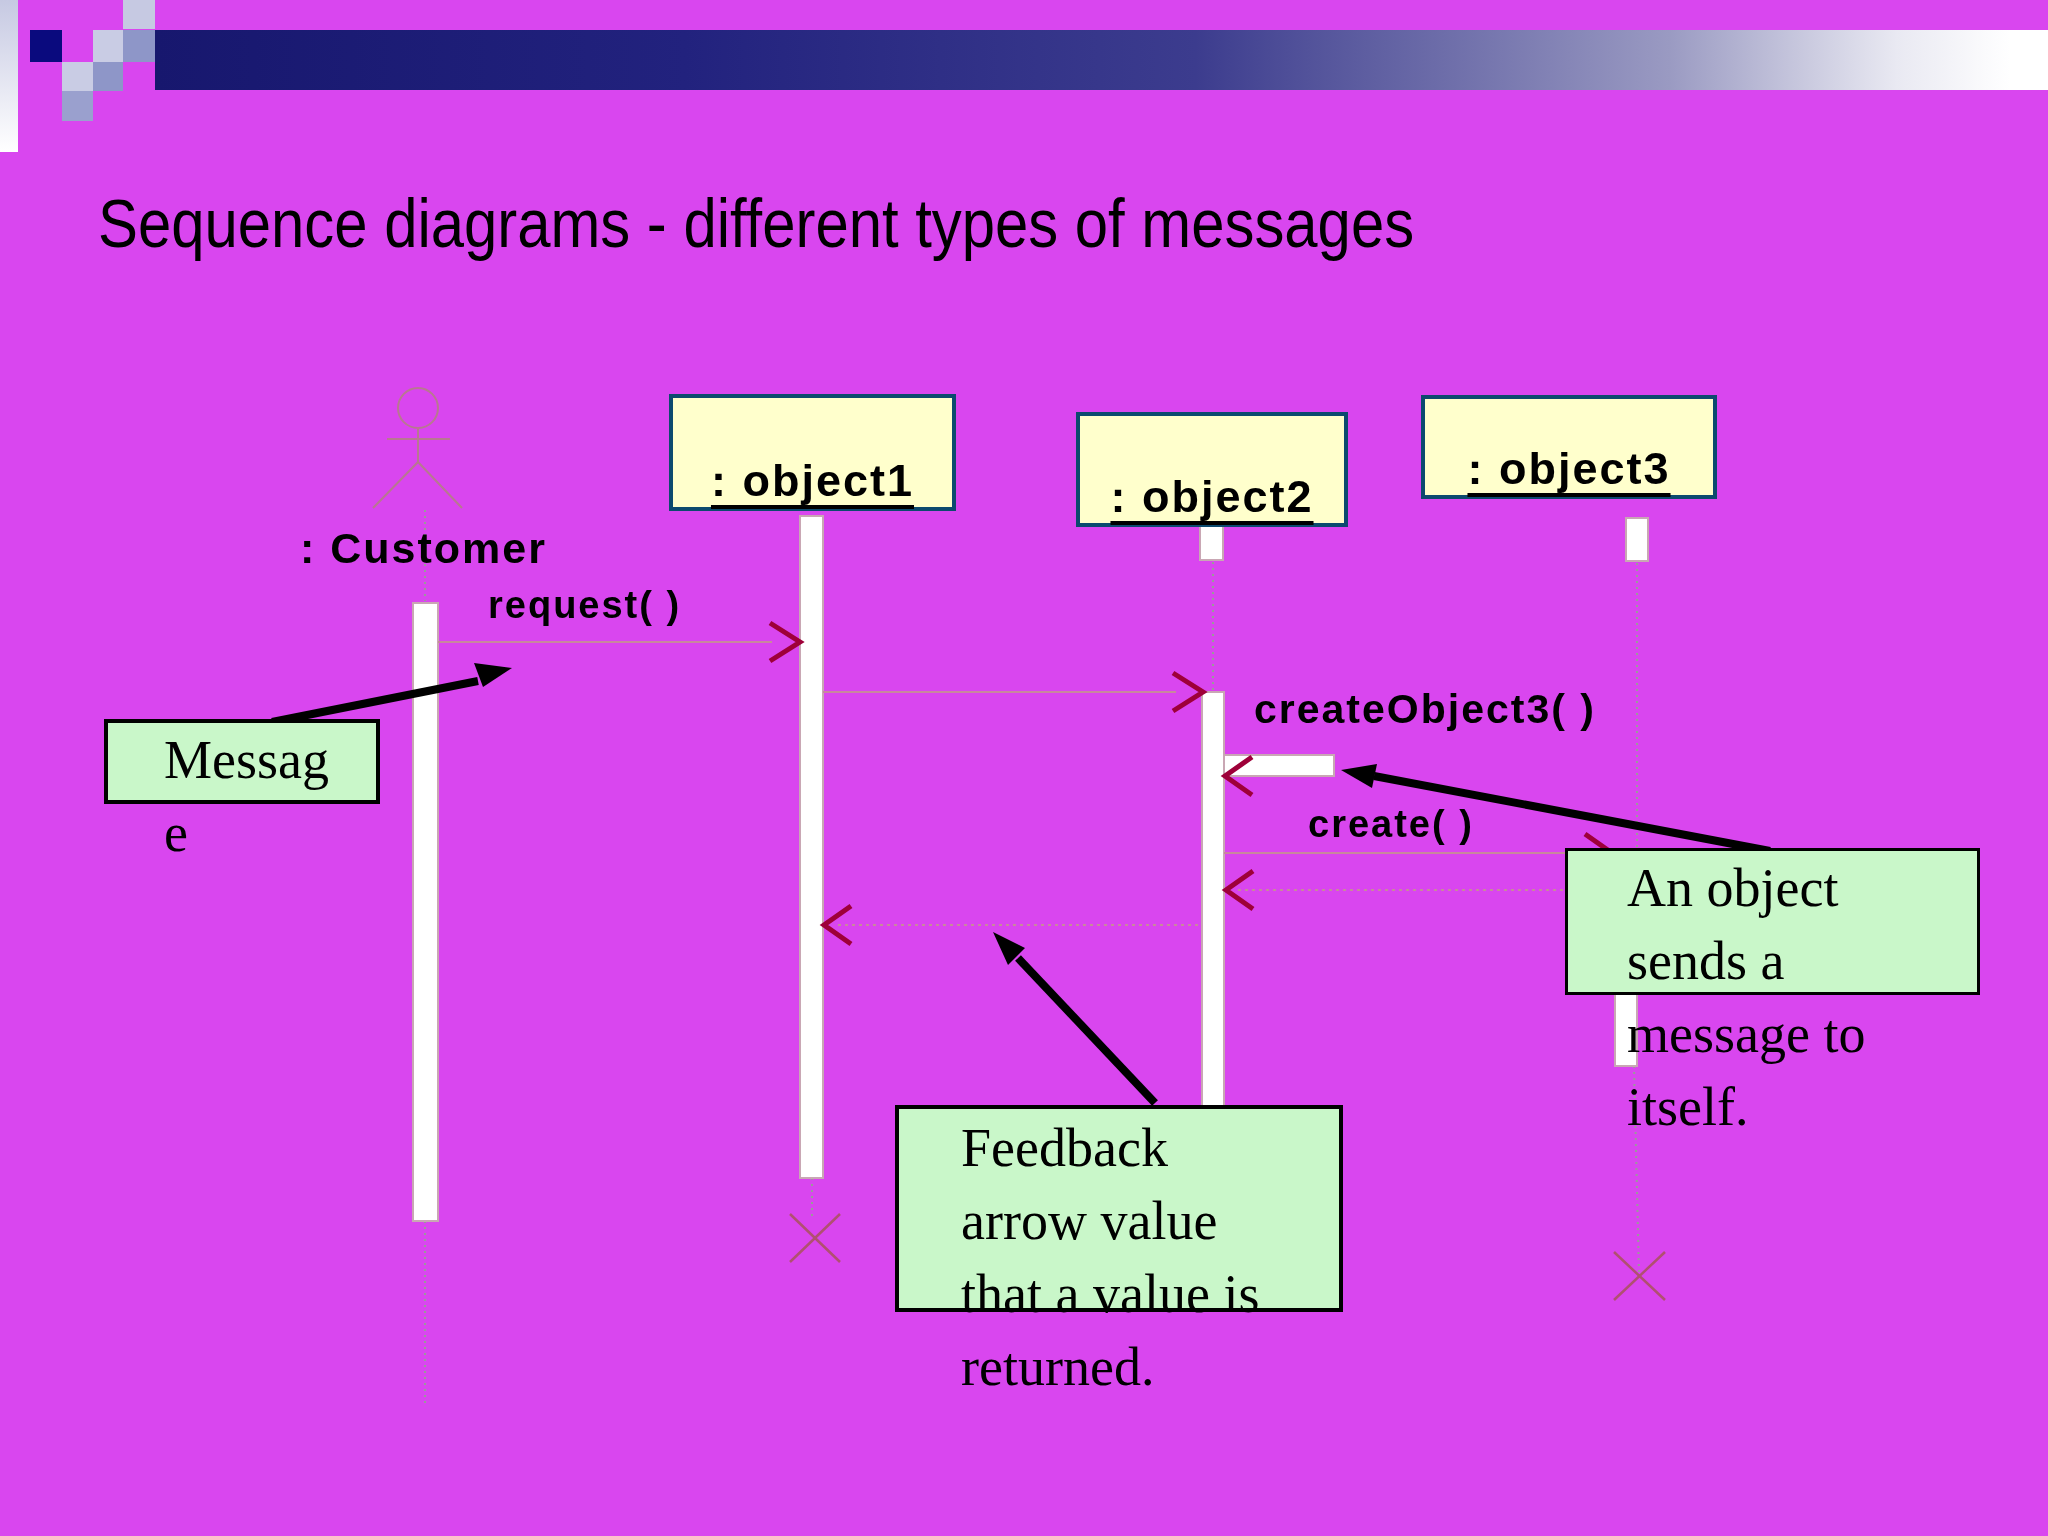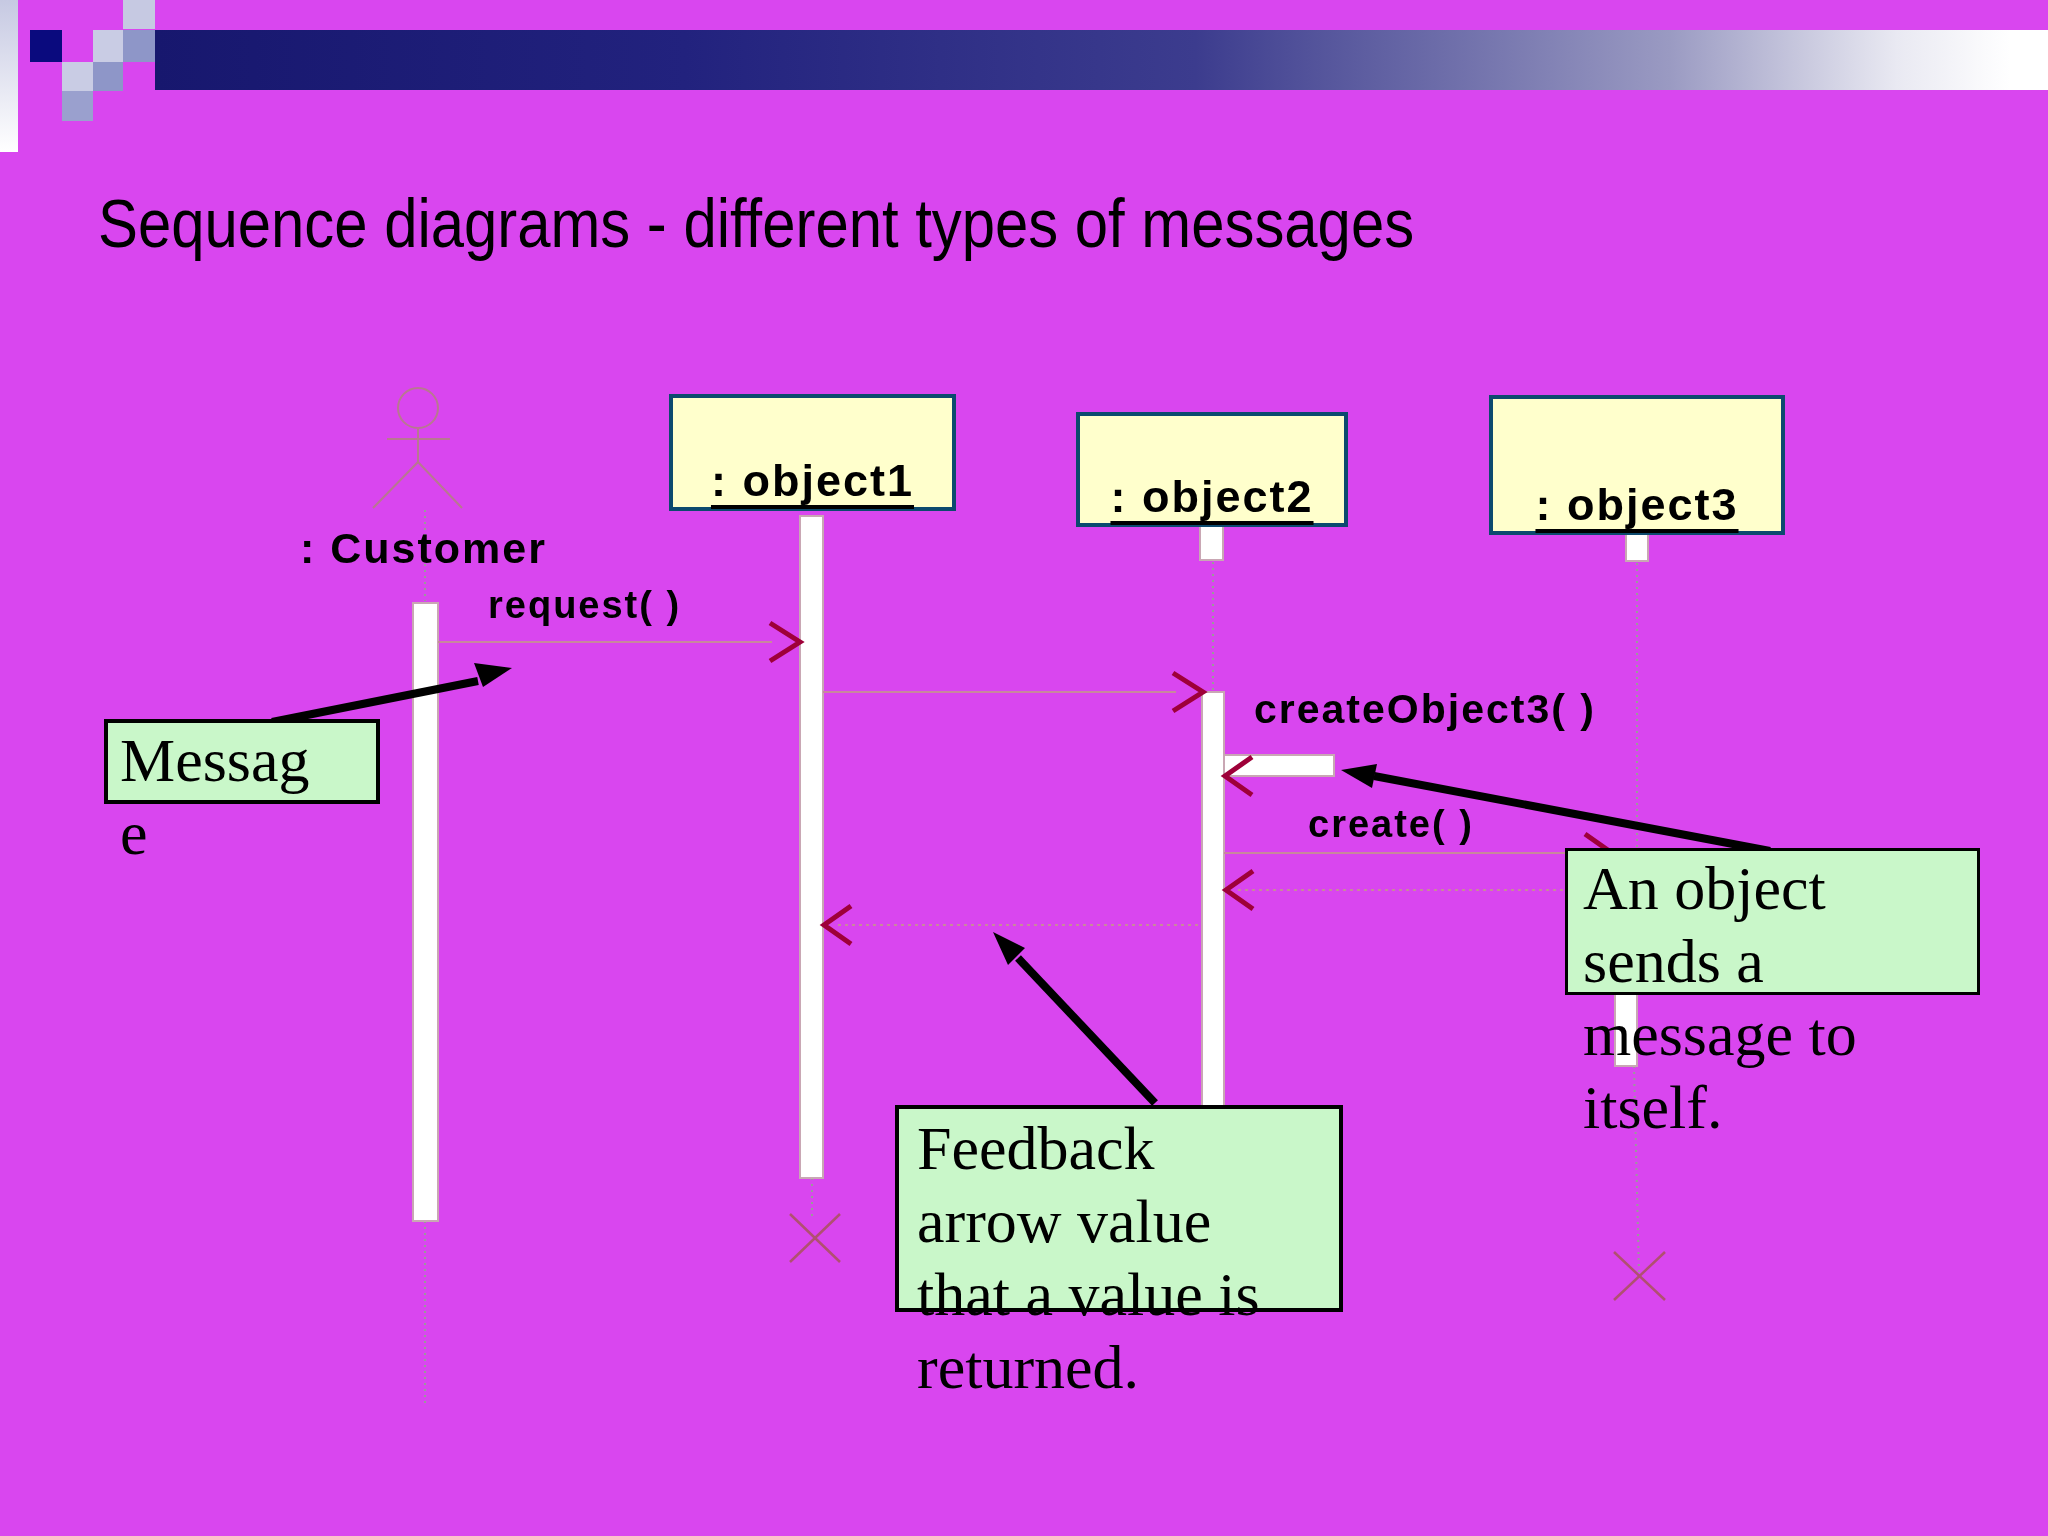--- a/index.html
+++ b/index.html
@@ -24,22 +24,22 @@
   .objbox{display:flex;align-items:flex-end;justify-content:center;
           background:#ffffcc;border:4px solid #0c4a6e;box-sizing:border-box;}
   .objbox span{font-weight:700;font-size:45px;letter-spacing:2px;
                text-decoration:underline;text-decoration-thickness:4px;text-underline-offset:9px;}
 
   
   .mlabel{font-weight:700;font-size:38px;letter-spacing:2px;white-space:nowrap;}
 
   
   .note{background:#c9f7c9;border:4px solid #000;box-sizing:border-box;}
-  .note-text{position:absolute;font-family:"Liberation Serif",serif;font-size:62px;
-             line-height:73px;white-space:nowrap;}
+  .note-text{position:absolute;font-family:"Liberation Serif",serif;font-size:54px;
+             line-height:73px;white-space:nowrap;margin-left:44px;}
 </style>
 </head>
 <body>
 
 <div class="slide">
 
   <div class="abs left-strip"></div>
   <div class="abs sq" style="left:123px;top:0;width:32px;height:29px;background:#c6c9e2;"></div>
   <div class="abs sq" style="left:30px;top:30px;width:32px;height:32px;background:#0a0a7e;"></div>
   <div class="abs sq" style="left:93px;top:30px;width:30px;height:32px;background:#c9cce4;"></div>
@@ -116,21 +116,21 @@
       <polygon points="993,932 1008,965 1025,948" stroke="none"></polygon>
     </g>
   </svg>
 
   <div class="abs objbox" style="left:669px;top:394px;width:287px;height:117px;">
     <span>: object1</span>
   </div>
   <div class="abs objbox" style="left:1076px;top:412px;width:272px;height:115px;">
     <span>: object2</span>
   </div>
-  <div class="abs objbox" style="left:1489px;top:395px;width:296px;height:140px;">
+  <div class="abs objbox" style="left:1421px;top:395px;width:296px;height:104px;">
     <span>: object3</span>
   </div>
 
   <div class="abs mlabel" style="left:300px;top:524px;font-size:43px;">: Customer</div>
   <div class="abs mlabel" style="left:488px;top:584px;">request( )</div>
   <div class="abs mlabel" style="left:1254px;top:686px;font-size:41px;">createObject3( )</div>
   <div class="abs mlabel" style="left:1308px;top:803px;">create( )</div>
 
   <div class="abs note" style="left:104px;top:719px;width:276px;height:85px;"></div>
   <div class="note-text" style="left:120px;top:724px;">

